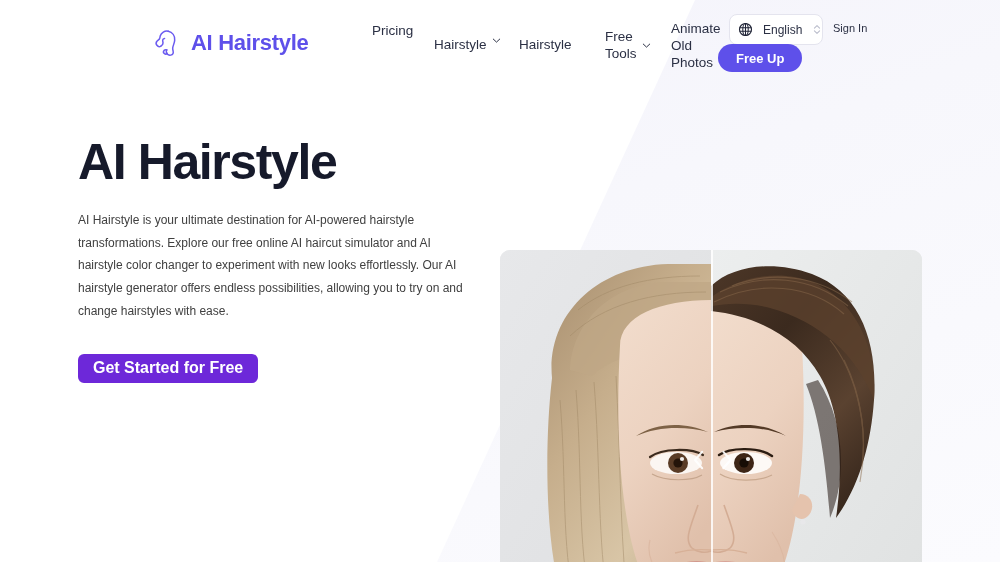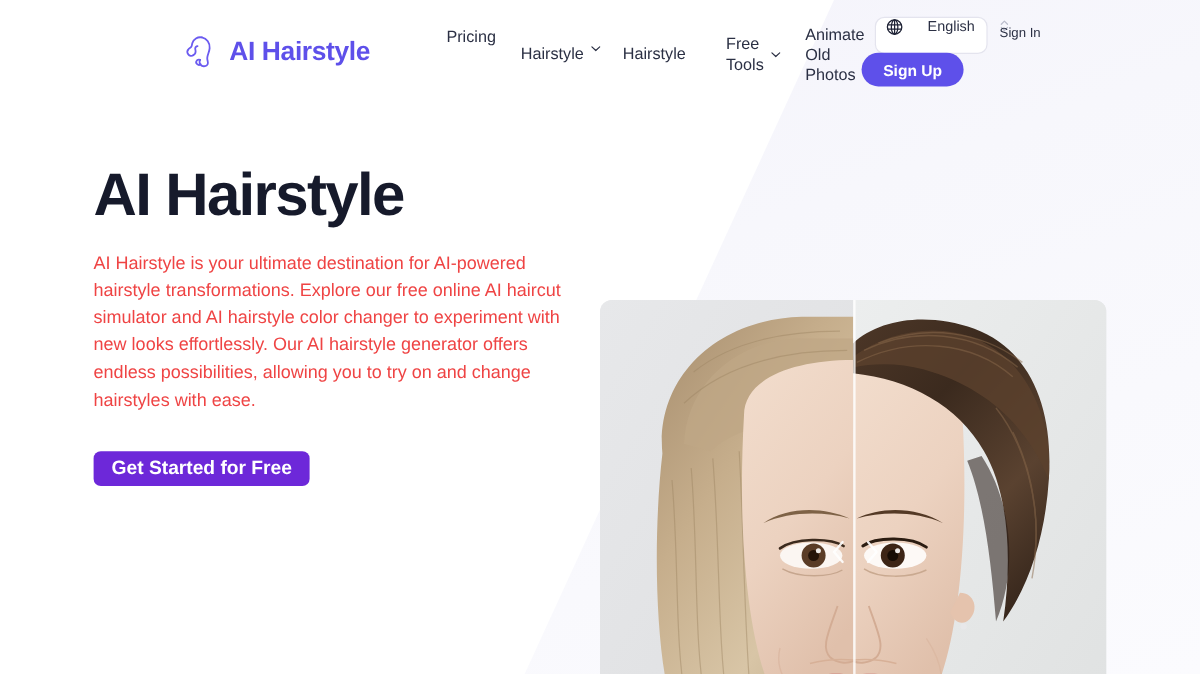--- a/index.html
+++ b/index.html
@@ -100,22 +100,23 @@
   .lang-select {
     position: absolute;
     left: 729px;
     top: 14px;
     width: 94px;
     height: 31px;
     background: #ffffff;
     border: 1px solid #e4e4ee;
     border-radius: 8px;
     display: flex;
+    align-items: center;
     padding: 0 8px;
-    gap: 20px;
+    gap: 10px;
     cursor: pointer;
   }
   .lang-select .lang-label {
     font-size: 12px;
     color: #2b3044;
     flex: 1;
   }
   .globe-icon { width: 15px; height: 15px; display: block; flex: 0 0 auto; }
   .updown-icon { width: 10px; height: 13px; display: block; flex: 0 0 auto; }
 
@@ -161,23 +162,23 @@
     font-size: 50px;
     font-weight: 700;
     color: #161a2b;
     letter-spacing: -1.4px;
     line-height: 1.06;
     white-space: nowrap;
   }
   #hero-desc {
     margin-top: 20px;
     width: 396px;
-    font-size: 15px;
+    font-size: 12px;
     line-height: 22.7px;
-    color: #ef4444;
+    color: #404040;
   }
   #hero-cta {
     margin-top: 31px;
     height: 29px;
     padding: 0 15px;
     border: none;
     border-radius: 6px;
     background: #6d28d9;
     color: #ffffff;
     font-family: "Liberation Sans", sans-serif;
@@ -287,21 +288,21 @@
     </svg>
     <span class="lang-label">English</span>
     <svg class="updown-icon" viewBox="0 0 10 14" fill="none">
       <path d="M2.2 5.6 5 2.8l2.8 2.8" stroke="#b9bccb" stroke-width="1.1" stroke-linecap="round" stroke-linejoin="round"></path>
       <path d="M2.2 8.4 5 11.2l2.8-2.8" stroke="#b9bccb" stroke-width="1.1" stroke-linecap="round" stroke-linejoin="round"></path>
     </svg>
   </div>
 
   <div id="sign-in">Sign In</div>
 
-  <button id="sign-up">Sign Up</button>
+  <button id="sign-up">Free Up</button>
 
 </header>
 
 <section id="hero">
   <h1 id="hero-title">AI Hairstyle</h1>
   <p id="hero-desc">AI Hairstyle is your ultimate destination for AI-powered hairstyle transformations. Explore our free online AI haircut simulator and AI hairstyle color changer to experiment with new looks effortlessly. Our AI hairstyle generator offers endless possibilities, allowing you to try on and change hairstyles with ease.</p>
   <button id="hero-cta">Get Started for Free</button>
 </section>
 
 <div id="compare">

